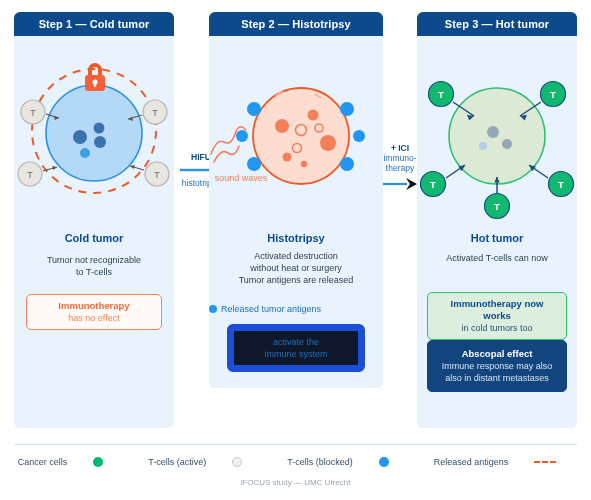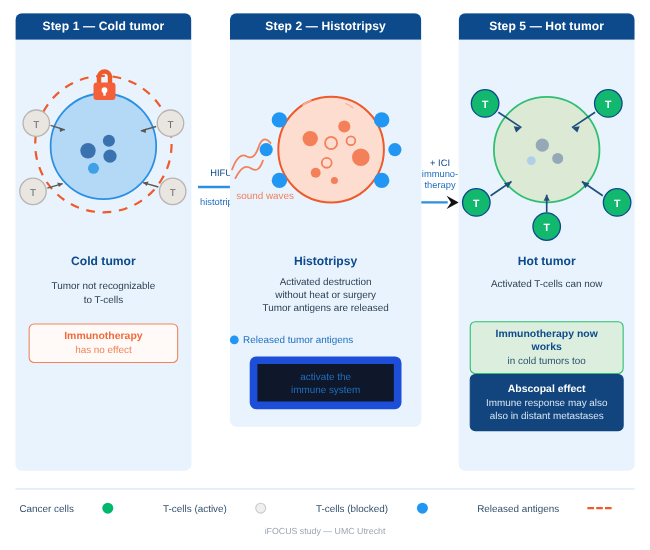--- a/index.html
+++ b/index.html
@@ -87,21 +87,21 @@
     position:absolute;width:100%;
     font-size:9px;color:#1f6fc0;
   }
   .legend-inline .dot{
     display:inline-block;width:8px;height:8px;border-radius:50%;
     background:#2196f3;vertical-align:-1px;margin-right:4px;
   }
 
   
   .conn{position:absolute;text-align:center;}
-  .conn .lab-top{font-size:8.5px;font-weight:normal;color:#0d4a8c;line-height:10px;}
+  .conn .lab-top{font-size:8.5px;font-weight:bold;color:#0d4a8c;line-height:10px;}
   .conn .lab-bot{font-size:8.5px;color:#1f6fc0;line-height:10px;}
   .conn svg{display:block;margin:1px auto;}
 
   
   #divider{
     position:absolute;left:14px;top:444px;width:563px;height:1px;
     background:#cfe3f7;
   }
   #legend{
     position:absolute;left:0;top:452px;width:591px;height:20px;
@@ -243,21 +243,21 @@
     <div class="lab-top">+ ICI</div>
     <div class="lab-bot">immuno-</div>
     <div class="lab-bot">therapy</div>
     <svg width="36" height="14" viewBox="0 0 36 14" style="margin-top:4px">
       <line x1="1" y1="7" x2="25" y2="7" stroke="#2d8fe0" stroke-width="2.2"></line>
       <path d="M24 1 L35 7 L24 13 L28 7 z" fill="#111111"></path>
     </svg>
   </div>
 
   <div class="panel" id="panel-3">
-    <div class="panel-header">Step 5 — Hot tumor</div>
+    <div class="panel-header">Step 3 — Hot tumor</div>
     <div class="panel-body">
 
       <div class="fig">
         <svg width="160" height="200" viewBox="0 0 160 200">
 
           <circle cx="80" cy="100" r="48" fill="#dbe9d5" stroke="#2fbf71" stroke-width="1.6"></circle>
           <circle cx="76" cy="96" r="6" fill="#94a8b8"></circle>
           <circle cx="90" cy="108" r="5" fill="#94a8b8"></circle>
           <circle cx="66" cy="110" r="4" fill="#aed0e8"></circle>
 

